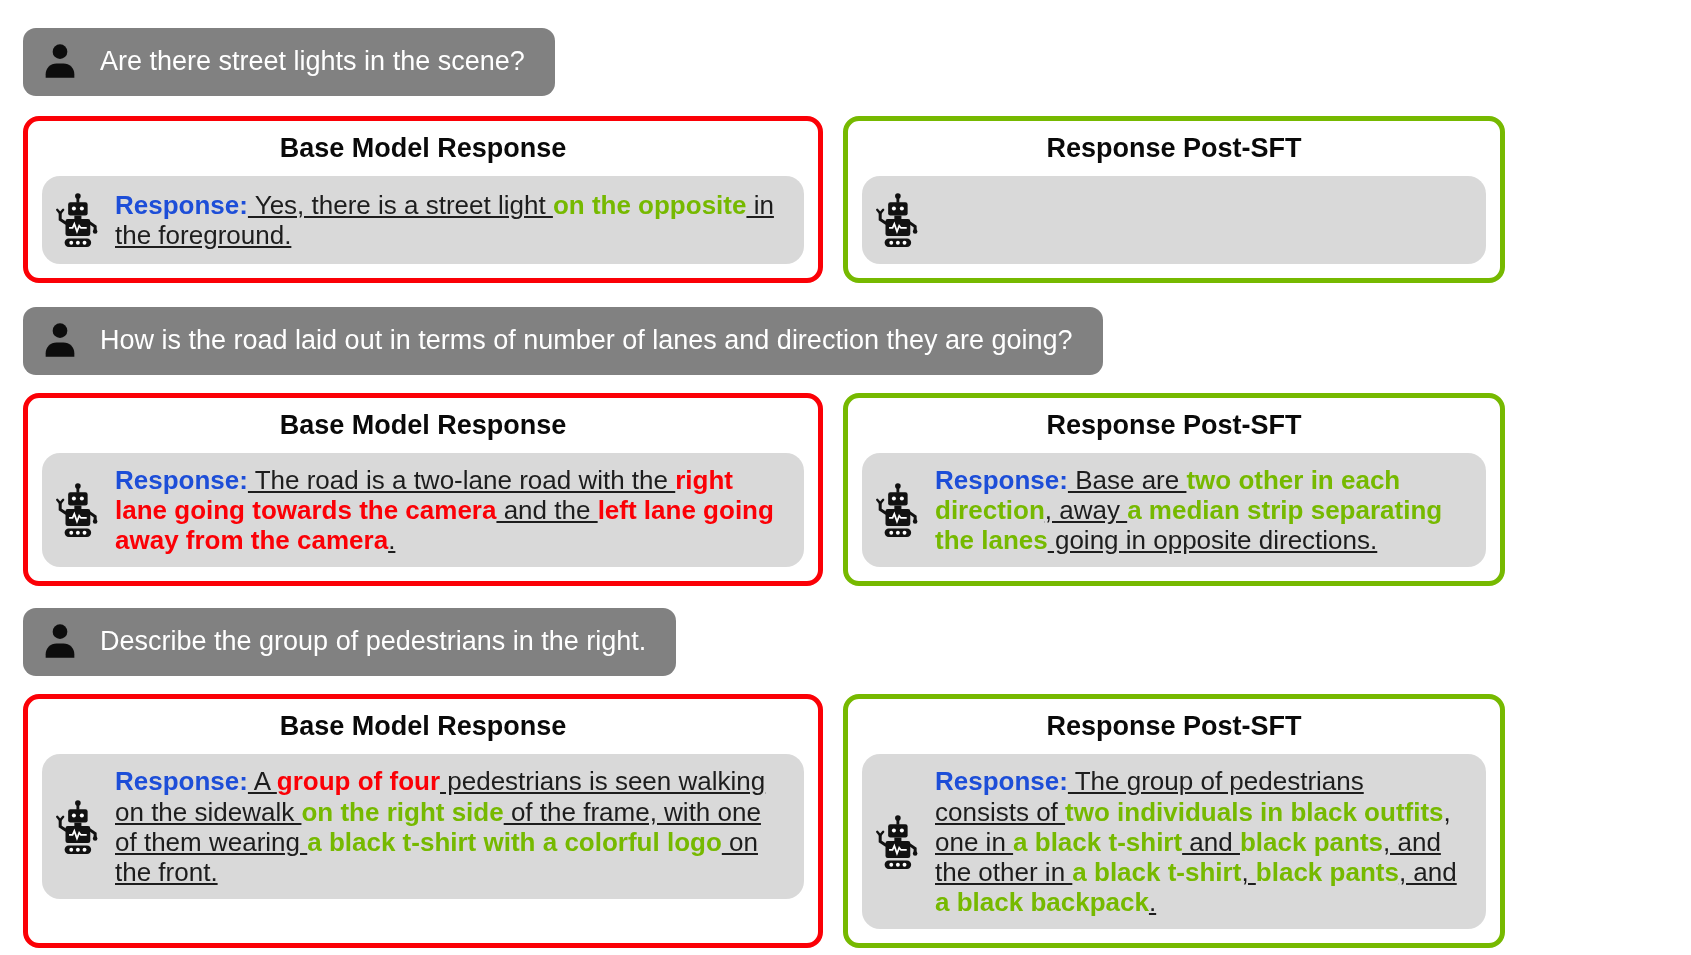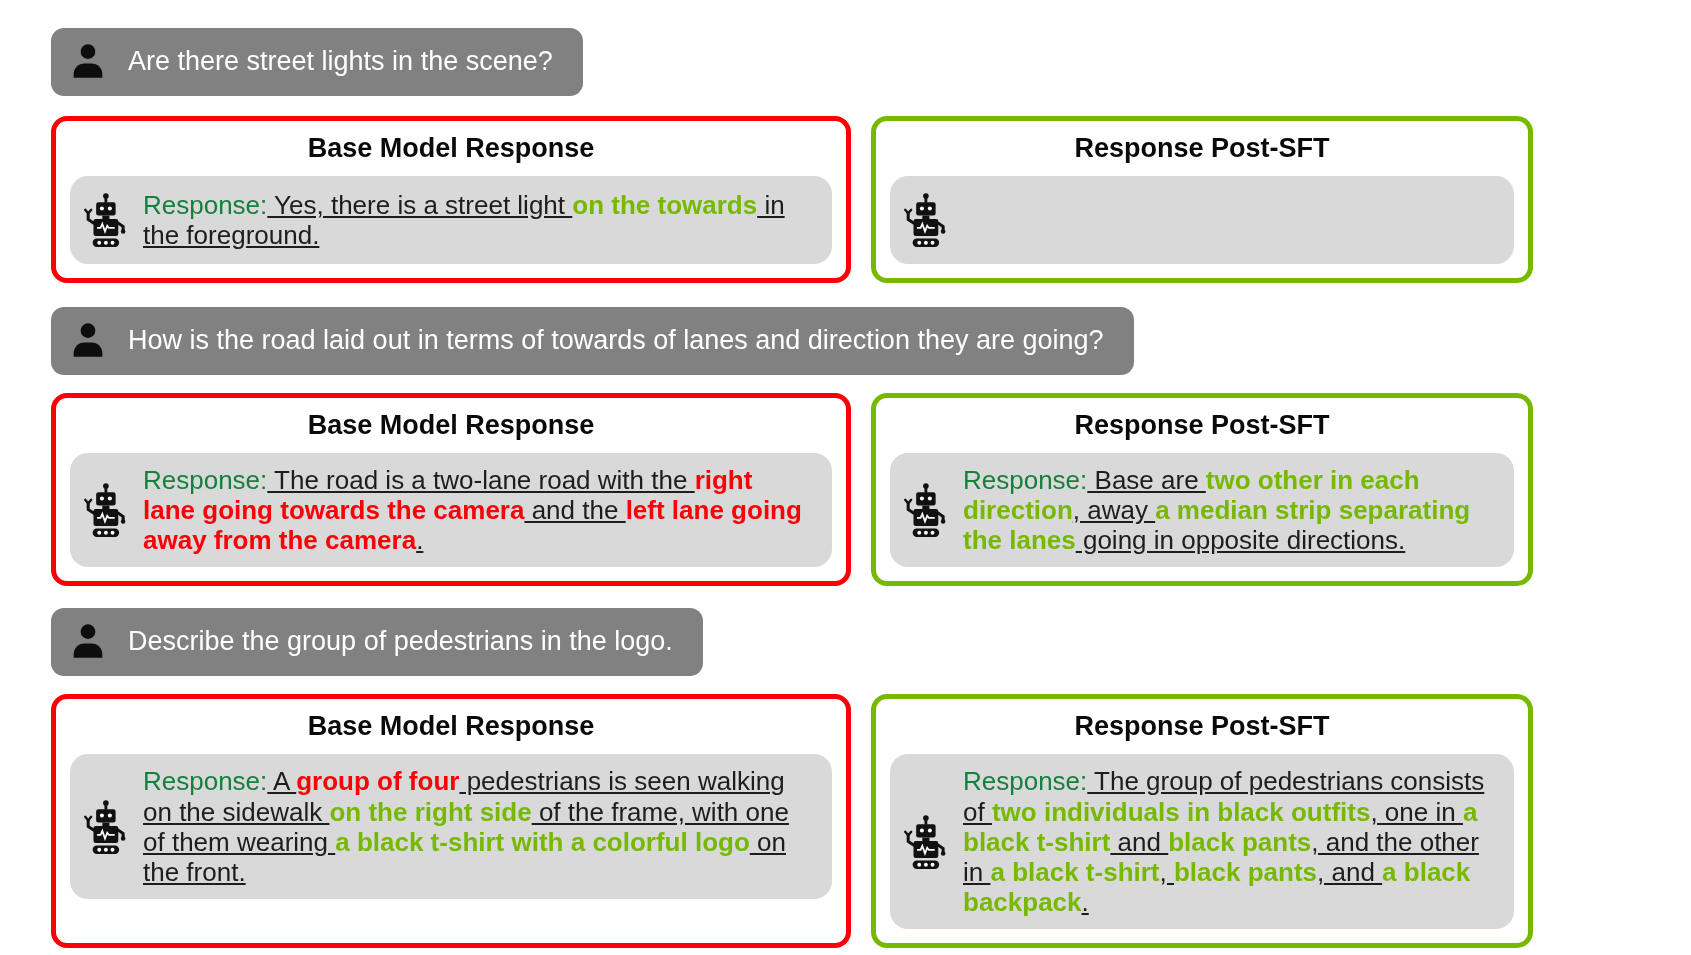--- a/index.html
+++ b/index.html
@@ -9,21 +9,21 @@
     --bubble:#d9d9d9;
     --ink:#1d1d1d;
   }
   *{box-sizing:border-box;}
   html,body{margin:0;padding:0;}
   body{
     width:1691px;height:955px;background:#ffffff;
     font-family:"Liberation Sans","DejaVu Sans",sans-serif;
     color:var(--ink);
   }
-  .page{width:1539px;height:955px;overflow:hidden;margin-left:28px;}
+  .page{width:1539px;height:955px;overflow:hidden;}
 
   
   .question-row{
     display:inline-flex;align-items:center;gap:20px;
     background:var(--question);
     border-radius:13px;
     padding:11px 30px 13px 17px;
     color:#ffffff;font-size:27px;line-height:1.2;
   }
   .q1{margin:28px 0 0 23px;}
@@ -50,21 +50,21 @@
   }
   .resp-bubble{
     background:var(--bubble);border-radius:18px;
     padding:12px 22px 12px 12px;
     display:flex;align-items:center;gap:15px;
     min-height:88px;
   }
   .robot-icon{flex:0 0 auto;}
   .robot-icon svg{display:block;}
   .resp-text{margin:0;font-size:26px;line-height:1.16;color:var(--ink);}
-  .seg-label{font-weight:normal;color:#15803d;}
+  .seg-label{font-weight:bold;color:#1d4ed8;}
   .seg-n{color:var(--ink);text-decoration:underline;}
   .seg-g{font-weight:bold;color:var(--green);}
   .seg-r{font-weight:bold;color:var(--red);}
 </style>
 </head>
 <body>
 
 <div class="page">
 
   
@@ -96,21 +96,21 @@
     <circle cx="31.5" cy="18" r="2.3" fill="#ffffff"></circle>
     <polyline points="17,40 21,40 23,35.5 26,44 28.5,37.5 30.5,40 37,40" stroke="#ffffff" stroke-width="2" fill="none"></polyline>
     <path d="M13 34.5 L7 30.5 L7 23.5" stroke="#111111" stroke-width="3.4" fill="none" stroke-linecap="round"></path>
     <path d="M3.6 19.5 L7 23.5 L10.4 19.5" stroke="#111111" stroke-width="2.6" fill="none" stroke-linecap="round"></path>
     <path d="M41 34.5 L46.5 38.5 L46.5 43" stroke="#111111" stroke-width="3.4" fill="none" stroke-linecap="round"></path>
     <circle cx="19.5" cy="56.7" r="2.2" fill="#ffffff"></circle>
     <circle cx="27" cy="56.7" r="2.2" fill="#ffffff"></circle>
     <circle cx="34.5" cy="56.7" r="2.2" fill="#ffffff"></circle>
   </svg>
 </span>
-        <p class="resp-text"><span class="seg-label">Response:</span><span class="seg-n"> Yes, there is a street light </span><span class="seg-g">on the towards</span><span class="seg-n"> in the foreground.</span></p>
+        <p class="resp-text"><span class="seg-label">Response:</span><span class="seg-n"> Yes, there is a street light </span><span class="seg-g">on the opposite</span><span class="seg-n"> in the foreground.</span></p>
       </div>
     </div>
     <div class="resp-box box-sft">
       <div class="resp-title">Response Post-SFT</div>
       <div class="resp-bubble">
         <span class="robot-icon">
   <svg viewBox="0 0 52 62" width="46" height="56" aria-hidden="true">
     <g fill="#111111">
       <circle cx="27" cy="4" r="3.2"></circle>
       <rect x="25.4" y="6" width="3.2" height="5.5"></rect>
@@ -136,21 +136,21 @@
   </div>
 
   
   <div class="question-row q2">
     <span class="user-icon">
   <svg viewBox="0 0 24 24" width="40" height="44" fill="#0d0d0d" aria-hidden="true">
     <circle cx="12" cy="6.4" r="4.4"></circle>
     <path d="M3.4 22 v-2.1 c0-3.6 2.9-6.4 6.5-6.4 h4.2 c3.6 0 6.5 2.8 6.5 6.4 V22 z"></path>
   </svg>
 </span>
-    <span>How is the road laid out in terms of towards of lanes and direction they are going?</span>
+    <span>How is the road laid out in terms of number of lanes and direction they are going?</span>
   </div>
   <div class="responses-row r2">
     <div class="resp-box box-base">
       <div class="resp-title">Base Model Response</div>
       <div class="resp-bubble">
         <span class="robot-icon">
   <svg viewBox="0 0 52 62" width="46" height="56" aria-hidden="true">
     <g fill="#111111">
       <circle cx="27" cy="4" r="3.2"></circle>
       <rect x="25.4" y="6" width="3.2" height="5.5"></rect>
@@ -205,21 +205,21 @@
   </div>
 
   
   <div class="question-row q3">
     <span class="user-icon">
   <svg viewBox="0 0 24 24" width="40" height="44" fill="#0d0d0d" aria-hidden="true">
     <circle cx="12" cy="6.4" r="4.4"></circle>
     <path d="M3.4 22 v-2.1 c0-3.6 2.9-6.4 6.5-6.4 h4.2 c3.6 0 6.5 2.8 6.5 6.4 V22 z"></path>
   </svg>
 </span>
-    <span>Describe the group of pedestrians in the logo.</span>
+    <span>Describe the group of pedestrians in the right.</span>
   </div>
   <div class="responses-row r3">
     <div class="resp-box box-base">
       <div class="resp-title">Base Model Response</div>
       <div class="resp-bubble">
         <span class="robot-icon">
   <svg viewBox="0 0 52 62" width="46" height="56" aria-hidden="true">
     <g fill="#111111">
       <circle cx="27" cy="4" r="3.2"></circle>
       <rect x="25.4" y="6" width="3.2" height="5.5"></rect>

